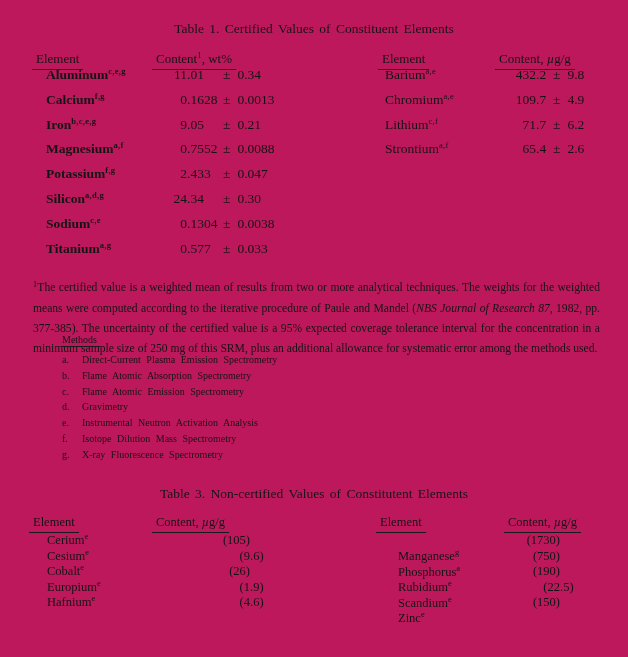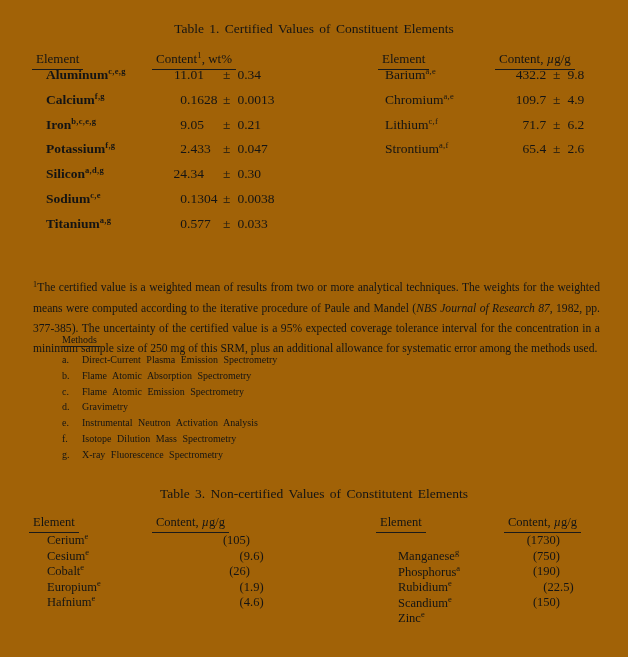--- a/index.html
+++ b/index.html
@@ -1,17 +1,17 @@
 <!DOCTYPE html>
 <html><head>
 <meta charset="utf-8">
 <style>
   html,body{margin:0;padding:0;background:#e8e8e8;}
   .page{
-    position:relative;width:628px;height:657px;background:#a16207;
+    position:relative;width:628px;height:657px;background:#be185d;
     font-family:"Liberation Serif","DejaVu Serif",serif;color:#141414;
     overflow:hidden;
   }
   .doc-title{
     position:absolute;left:0;width:628px;text-align:center;
     font-size:13.5px;word-spacing:2px;white-space:nowrap;
   }
   #t1-title{top:21px;}
   #t2-title{top:486px;}
 
@@ -83,20 +83,24 @@
       </div>
       <div class="t1row">
         <span class="el"><span>Calcium</span><sup>f,g</sup></span>
         <span class="vb"><span class="int">0</span><span class="frac">.1628</span><span class="pm">±</span><span class="unc">0.0013</span></span>
       </div>
       <div class="t1row">
         <span class="el"><span>Iron</span><sup>b,c,e,g</sup></span>
         <span class="vb"><span class="int">9</span><span class="frac">.05</span><span class="pm">±</span><span class="unc">0.21</span></span>
       </div>
       <div class="t1row">
+        <span class="el"><span>Magnesium</span><sup>a,f</sup></span>
+        <span class="vb"><span class="int">0</span><span class="frac">.7552</span><span class="pm">±</span><span class="unc">0.0088</span></span>
+      </div>
+      <div class="t1row">
         <span class="el"><span>Potassium</span><sup>f,g</sup></span>
         <span class="vb"><span class="int">2</span><span class="frac">.433</span><span class="pm">±</span><span class="unc">0.047</span></span>
       </div>
       <div class="t1row">
         <span class="el"><span>Silicon</span><sup>a,d,g</sup></span>
         <span class="vb"><span class="int">24</span><span class="frac">.34</span><span class="pm">±</span><span class="unc">0.30</span></span>
       </div>
       <div class="t1row">
         <span class="el"><span>Sodium</span><sup>c,e</sup></span>
         <span class="vb"><span class="int">0</span><span class="frac">.1304</span><span class="pm">±</span><span class="unc">0.0038</span></span>

